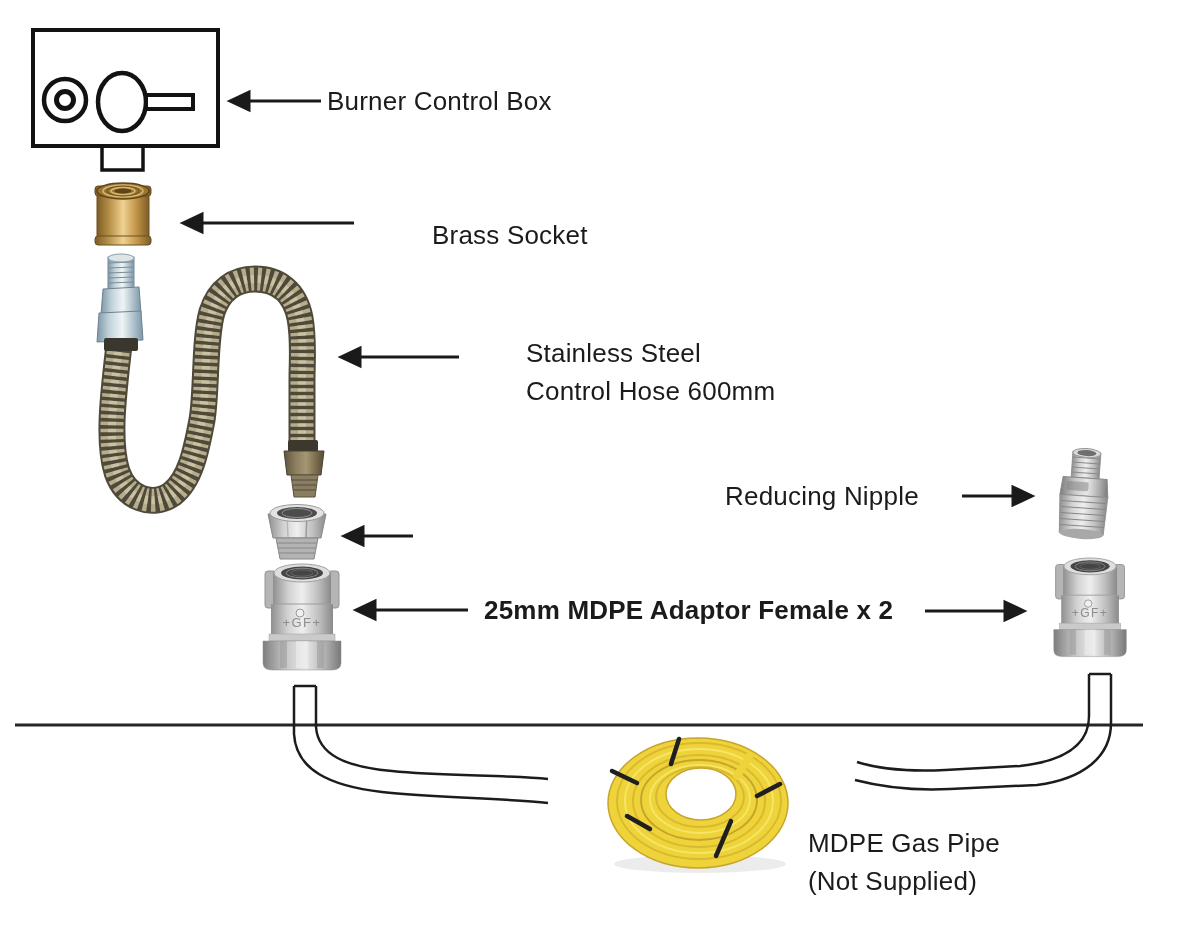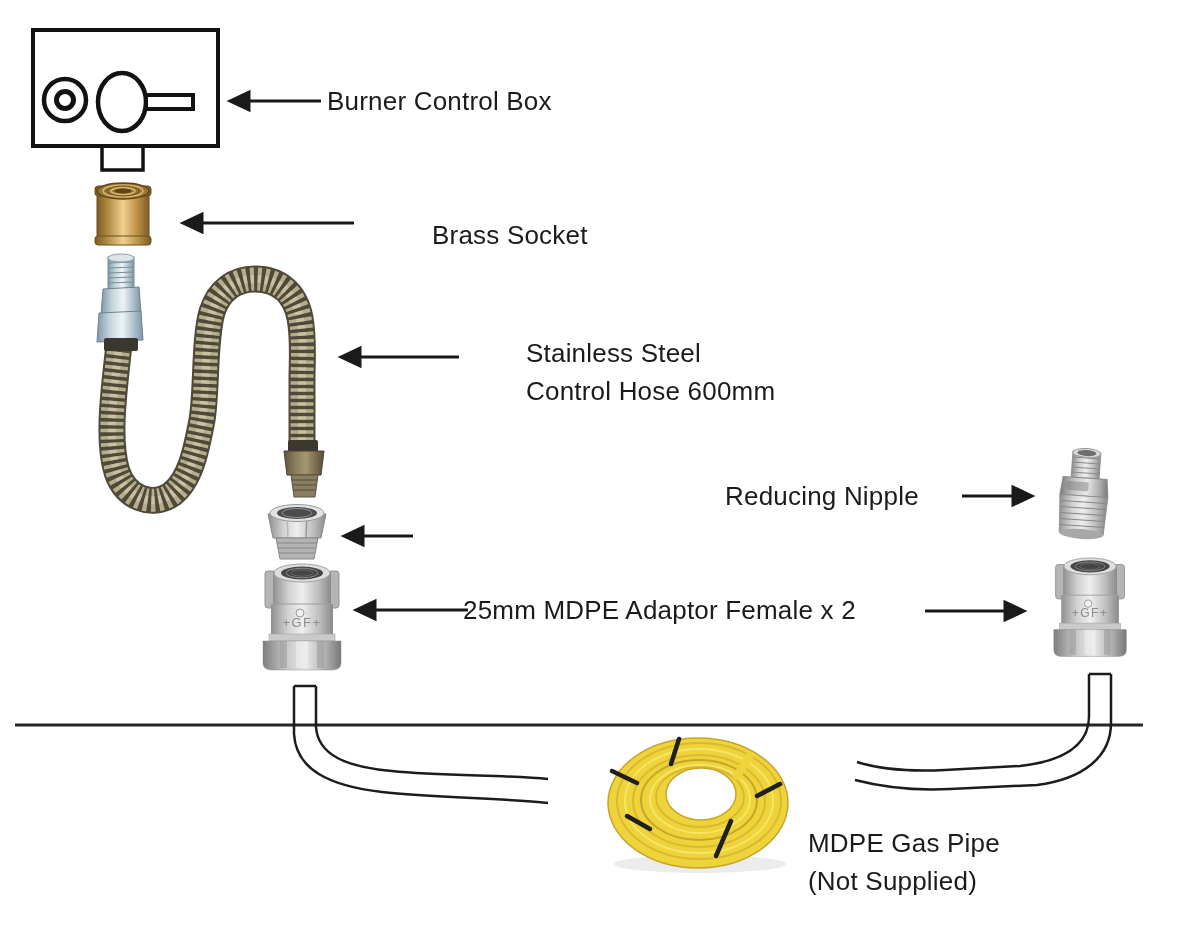--- a/index.html
+++ b/index.html
@@ -255,21 +255,21 @@
   <div class="label single" style="left:327px; top:86px;">Burner Control Box</div>
 
   <div class="label single" style="left:384px; top:220px;margin-left:48px;">Brass Socket</div>
 
   <div class="label" style="left:482px; top:334px; line-height:38px;margin-left:44px;">
     <div>Stainless Steel</div>
     <div>Control Hose 600mm</div>
   </div>
 
 
-  <div class="label single" style="left:463px; top:595px;">25mm MDPE Adaptor Female x 2</div>
+  <div class="label single" style="left:484px; top:595px;font-weight:bold;">25mm MDPE Adaptor Female x 2</div>
 
   <div class="label" style="left:808px; top:824px; line-height:38px;">
     <div>MDPE Gas Pipe</div>
     <div>(Not Supplied)</div>
   </div>
 
   <div class="label single" style="left:725px; top:481px;">Reducing Nipple</div>
 
 </div>
 

